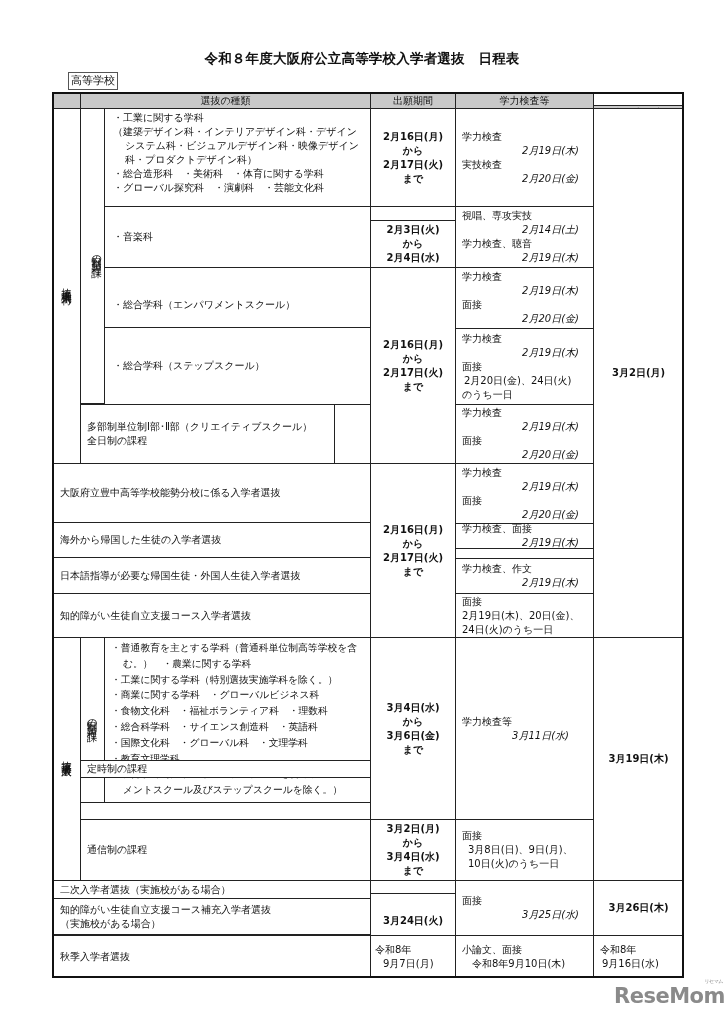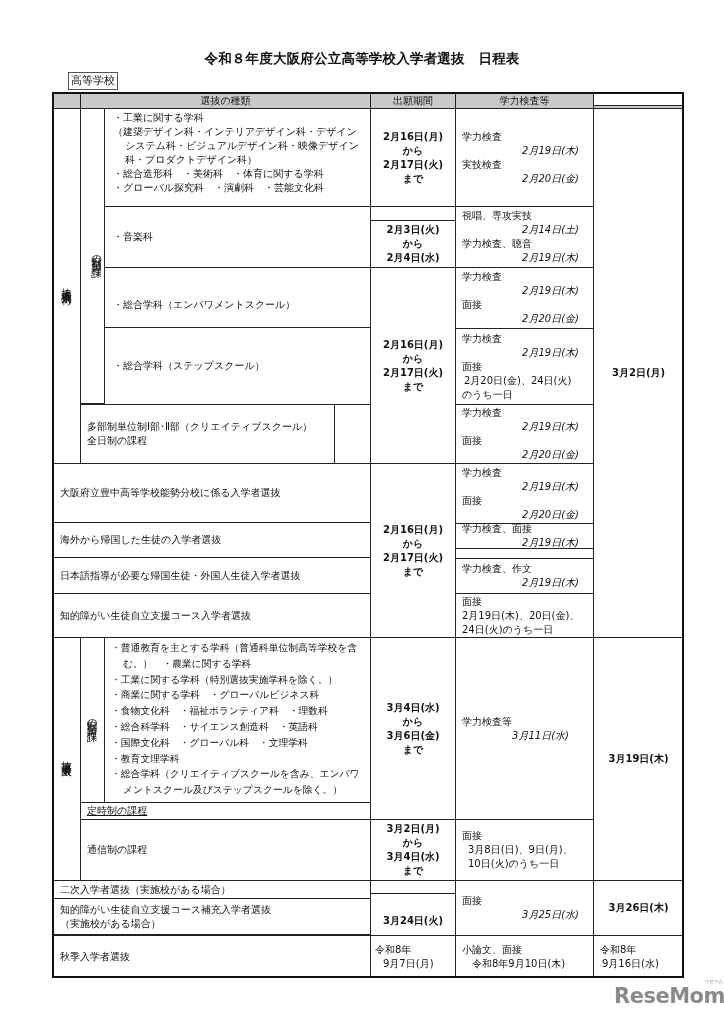--- a/index.html
+++ b/index.html
@@ -159,21 +159,21 @@
   <div class="line indent1">む。）　・農業に関する学科</div>
   <div class="line">・工業に関する学科（特別選抜実施学科を除く。）</div>
   <div class="line">・商業に関する学科　・グローバルビジネス科</div>
   <div class="line">・食物文化科　・福祉ボランティア科　・理数科</div>
   <div class="line">・総合科学科　・サイエンス創造科　・英語科</div>
   <div class="line">・国際文化科　・グローバル科　・文理学科</div>
   <div class="line">・教育文理学科</div>
   <div class="line">・総合学科（クリエイティブスクールを含み、エンパワ</div>
   <div class="line indent1">メントスクール及びステップスクールを除く。）</div>
 </div>
-<div class="cell vcenter pad" style="left:80px;top:802px;width:333px;height:18px;text-decoration:underline;">定時制の課程</div>
+<div class="cell vcenter pad" style="left:80px;top:760px;width:333px;height:18px;">定時制の課程</div>
 <div class="cell vcenter pad" style="left:80px;top:819px;width:291px;height:62px;">通信制の課程</div>
 
 <div class="cell center" style="left:370px;top:637px;width:86px;height:183px;">
   <div>3月4日(水)</div>
   <div>から</div>
   <div>3月6日(金)</div>
   <div>まで</div>
 </div>
 <div class="cell vcenter" style="left:455px;top:637px;width:139px;height:183px;padding-left:6px;">
   <div>学力検査等</div>

